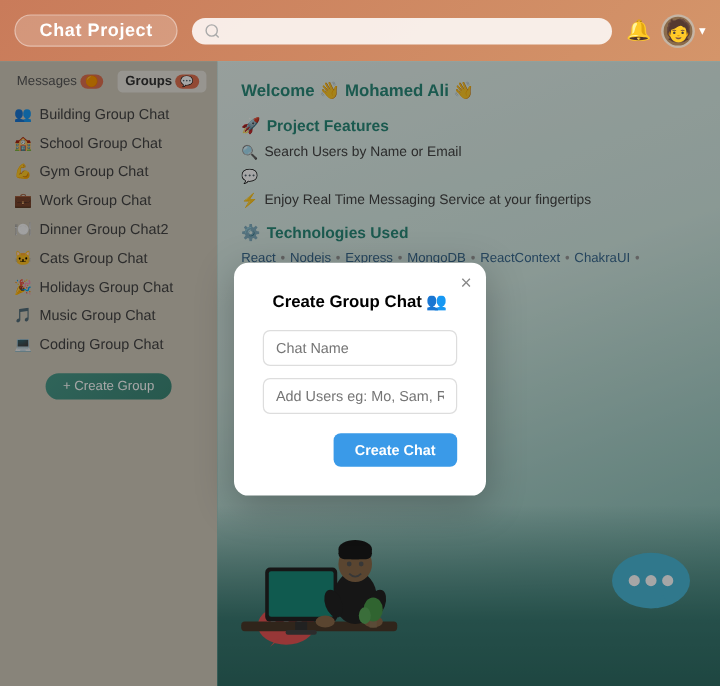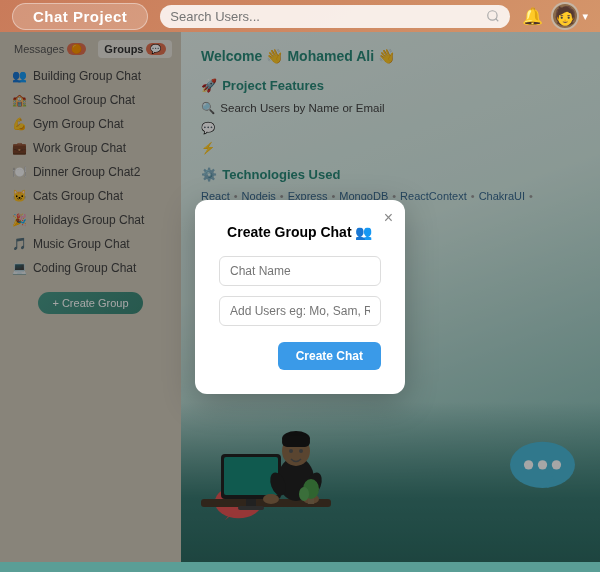--- a/index.html
+++ b/index.html
@@ -1,21 +1,21 @@
 <!DOCTYPE html>
 <html><head>
   <meta charset="utf-8">
   <style>
     * { box-sizing: border-box; margin: 0; padding: 0; }
     body { font-family: 'Segoe UI', Arial, sans-serif; background: #5a9e96; width: 600px; height: 572px; overflow: hidden; position: relative; }
 
     
     .header {
       background: linear-gradient(135deg, #c97b5a, #d4956a);
-      height: 32px;
+      height: 51px;
       display: flex;
       align-items: center;
       padding: 0 12px;
       gap: 12px;
     }
     .header-title {
       background: rgba(255,255,255,0.2);
       border: 1px solid rgba(255,255,255,0.4);
       border-radius: 20px;
       color: white;
@@ -286,21 +286,20 @@
       font-weight: 600;
       cursor: pointer;
     }
   </style>
 </head>
 <body>
 
 <div class="header">
   <div class="header-title">Chat Project</div>
   <div class="header-search">
-    <input type="text" placeholder="Search Users..." style="">
     <svg width="14" height="14" viewBox="0 0 24 24" fill="none" stroke="#aaa" stroke-width="2">
       <circle cx="11" cy="11" r="8"></circle>
         <line x1="21" y1="21" x2="16.65" y2="16.65"></line>
     </svg>
   </div>
   <div class="header-icons">
     <span style="color:white;font-size:17px;cursor:pointer;">🔔</span>
     <div class="avatar-wrap">
       <div class="avatar-circle">
         <span class="avatar-face">🧑</span>
@@ -374,20 +373,21 @@
       <div id="features-list">
           <div class="feature-item">
             <span>🔍</span>
             <span>Search Users by Name or Email</span>
           </div>
           <div class="feature-item">
             <span>💬</span>
           </div>
           <div class="feature-item">
             <span>⚡</span>
+            <span>Enjoy Real Time Messaging Service at your fingertips</span>
           </div>
         </div>
     </div>
     <div class="tech-section">
       <h3>
         <span>⚙️</span>
         <span>Technologies Used</span>
       </h3>
       <div class="tech-list" id="tech-list">
           <span style="color: rgb(58, 106, 144);">React</span>

